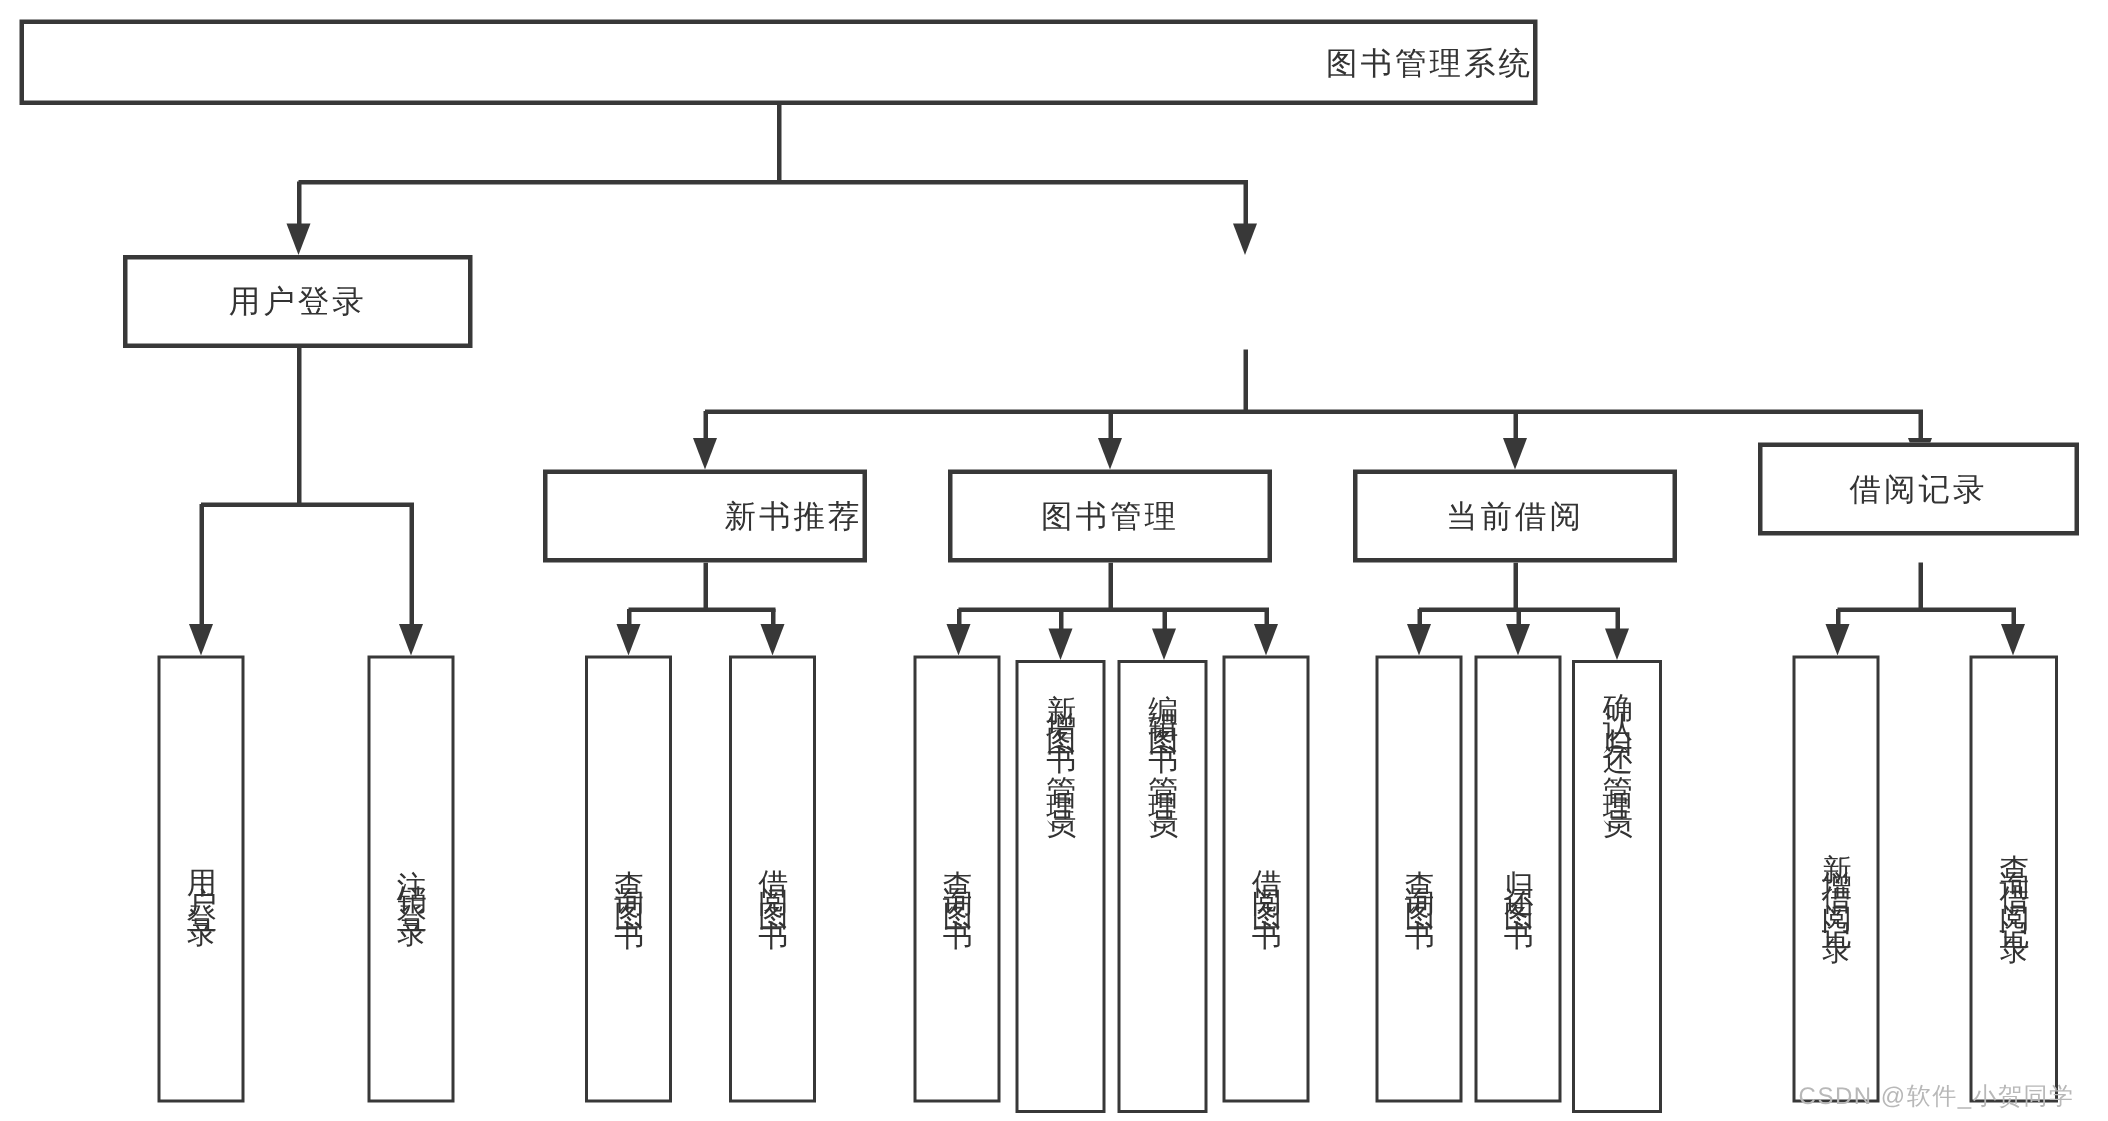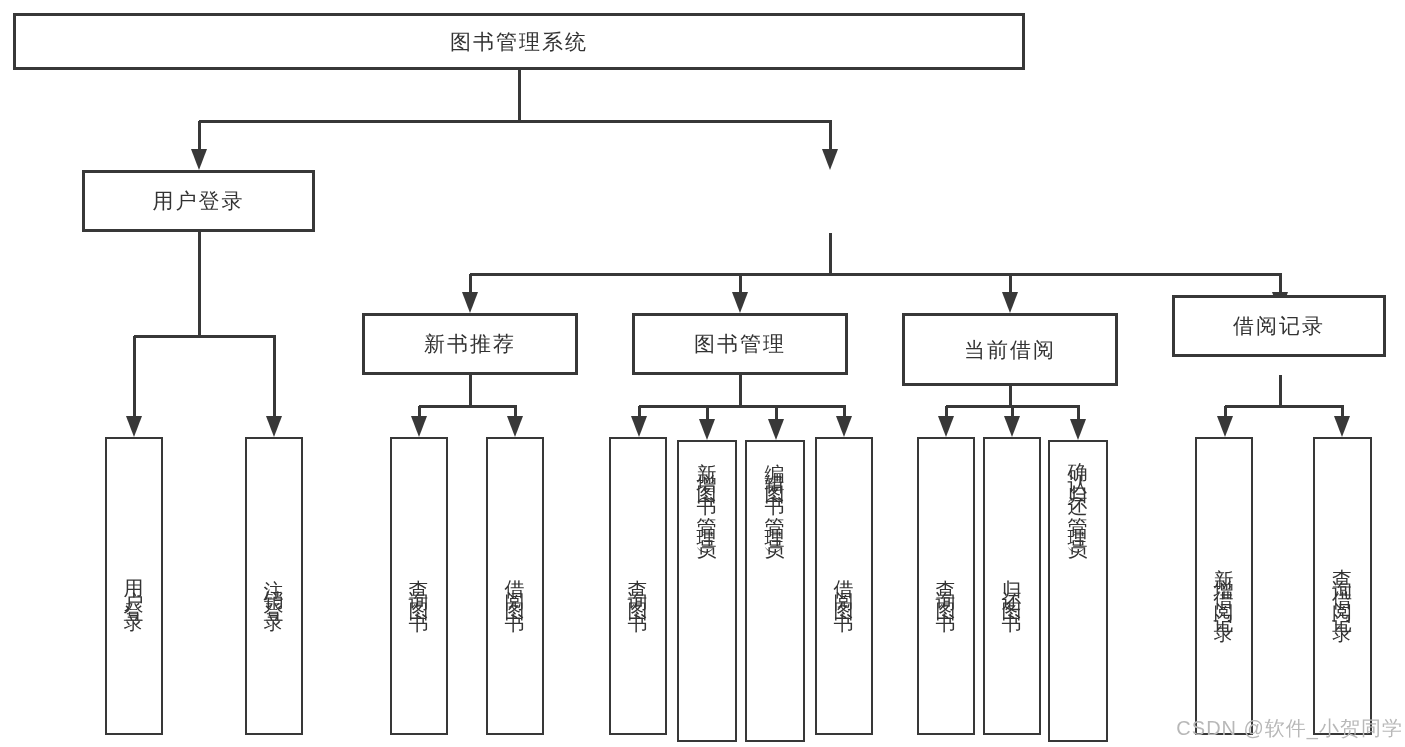--- a/index.html
+++ b/index.html
@@ -44,23 +44,23 @@
   }
   .arrowhead {
     position: absolute;
     width: 0; height: 0;
     border-left: 8px solid transparent;
     border-right: 8px solid transparent;
     border-top: 21px solid var(--line, #383838);
   }
   .watermark {
     position: absolute;
-    right: 2px;
+    right: 22px;
     bottom: 5px;
-    font-size: 20px;
+    font-size: 16px;
     color: var(--wm, #b8b8b8);
     letter-spacing: 1px;
   }
 </style>
 </head>
 <body>
 
 <div id="canvas">
     <div class="vline" style="left: 517.5px; top: 70px; width: 3px; height: 51px;"></div>
     <div class="hline" style="left: 199px; top: 119.5px; width: 633px; height: 3px;"></div>
@@ -107,33 +107,33 @@
     <div class="vline" style="left: 1010.5px; top: 406px; width: 3px; height: 14px;"></div>
     <div class="arrowhead" style="left: 1004px; top: 416px;"></div>
     <div class="vline" style="left: 1076.5px; top: 406px; width: 3px; height: 17px;"></div>
     <div class="arrowhead" style="left: 1070px; top: 419px;"></div>
     <div class="vline" style="left: 1278.5px; top: 375px; width: 3px; height: 31px;"></div>
     <div class="hline" style="left: 1225px; top: 404.5px; width: 119px; height: 3px;"></div>
     <div class="vline" style="left: 1223.5px; top: 406px; width: 3px; height: 14px;"></div>
     <div class="arrowhead" style="left: 1217px; top: 416px;"></div>
     <div class="vline" style="left: 1340.5px; top: 406px; width: 3px; height: 14px;"></div>
     <div class="arrowhead" style="left: 1334px; top: 416px;"></div>
-    <div class="node" style="left: 13px; top: 13px; width: 1012px; height: 57px;">
+    <div class="node" style="left: 13px; top: 13px; width: 1012px; height: 57px; justify-content: flex-end;">
       <span class="lbl">图书管理系统</span>
     </div>
     <div class="node" style="left: 82px; top: 170px; width: 233px; height: 62px;">
       <span class="lbl">用户登录</span>
     </div>
-    <div class="node" style="left: 362px; top: 313px; width: 216px; height: 62px;">
+    <div class="node" style="left: 362px; top: 313px; width: 216px; height: 62px; justify-content: flex-end;">
       <span class="lbl">新书推荐</span>
     </div>
     <div class="node" style="left: 632px; top: 313px; width: 216px; height: 62px;">
       <span class="lbl">图书管理</span>
     </div>
-    <div class="node" style="left: 902px; top: 313px; width: 216px; height: 73px;">
+    <div class="node" style="left: 902px; top: 313px; width: 216px; height: 62px;">
       <span class="lbl">当前借阅</span>
     </div>
     <div class="node" style="left: 1172px; top: 295px; width: 214px; height: 62px;">
       <span class="lbl">借阅记录</span>
     </div>
     <div class="node lvl-leaf vert" style="left: 105px; top: 437px; width: 58px; height: 298px;">
       <span class="lbl">用户登录</span>
     </div>
     <div class="node lvl-leaf vert" style="left: 245px; top: 437px; width: 58px; height: 298px;">
       <span class="lbl">注销登录</span>

